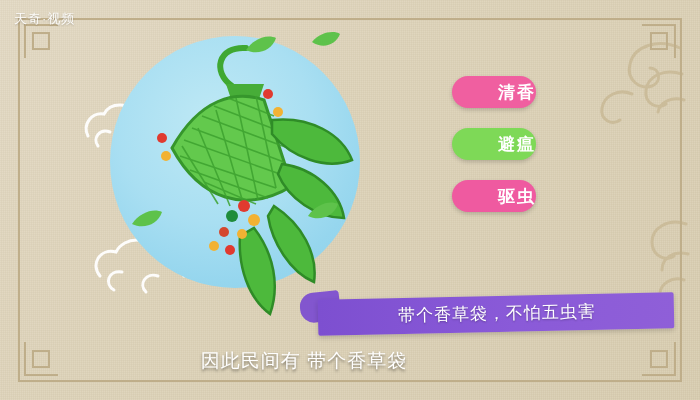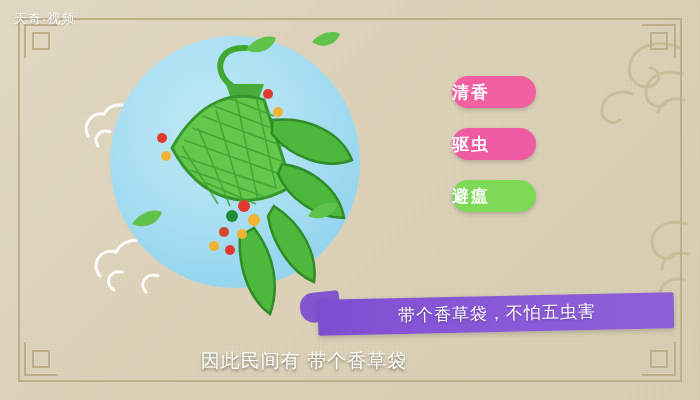--- a/index.html
+++ b/index.html
@@ -51,21 +51,21 @@
   .circle-bg{
     position:absolute;left:110px;top:36px;width:250px;height:252px;border-radius:50%;
     background:radial-gradient(circle at 42% 35%, #bfe9f5 0%, #a9dff2 45%, #96d6ee 72%, #8ccfe9 100%);
   }
   .sachet{position:absolute;left:96px;top:28px;width:290px;height:300px;}
 
   
   .pills{position:absolute;left:452px;top:76px;width:110px;}
   .pill{
     width:84px;height:32px;border-radius:16px;margin-bottom:20px;
-    display:flex;align-items:center;justify-content:flex-start;
+    display:flex;align-items:center;justify-content:flex-end;
     color:#ffffff;font-size:17px;font-weight:bold;letter-spacing:2px;
     box-shadow:0 2px 4px rgba(0,0,0,.18);
   }
 
   
   .banner{
     position:absolute;left:318px;top:296px;width:356px;height:36px;
     background:linear-gradient(90deg,#7d4fd0 0%,#8a5ad8 55%,#8f5fd8 100%);
     border-radius:2px;
     transform:rotate(-1.2deg);
@@ -216,26 +216,26 @@
     <path d="M150 22 C158 10 172 6 180 10 C176 22 162 28 150 22 Z" fill="#5ec24b"></path>
     <path d="M36 196 C44 184 58 180 66 184 C62 196 48 202 36 196 Z" fill="#5ec24b"></path>
     <path d="M212 188 C220 176 234 172 242 176 C238 188 224 194 212 188 Z" fill="#5ec24b"></path>
     <path d="M216 14 C224 4 238 2 244 6 C240 16 228 22 216 14 Z" fill="#5ec24b"></path>
   </svg>
 
   <div class="pills">
     <div class="pill" style="background:#f05fa0;">
       <span>清香</span>
     </div>
+    <div class="pill" style="background:#7ed957;">
+      <span>避瘟</span>
+    </div>
     <div class="pill" style="background:#ef5aa0;">
       <span>驱虫</span>
     </div>
-    <div class="pill" style="background:#7ed957;">
-      <span>避瘟</span>
-    </div>
   </div>
 
   <div class="banner-tail"></div>
   <div class="banner"></div>
   <div class="banner-text">带个香草袋，不怕五虫害</div>
 
   <div class="subtitle">因此民间有 带个香草袋</div>
 
 </div>
 

